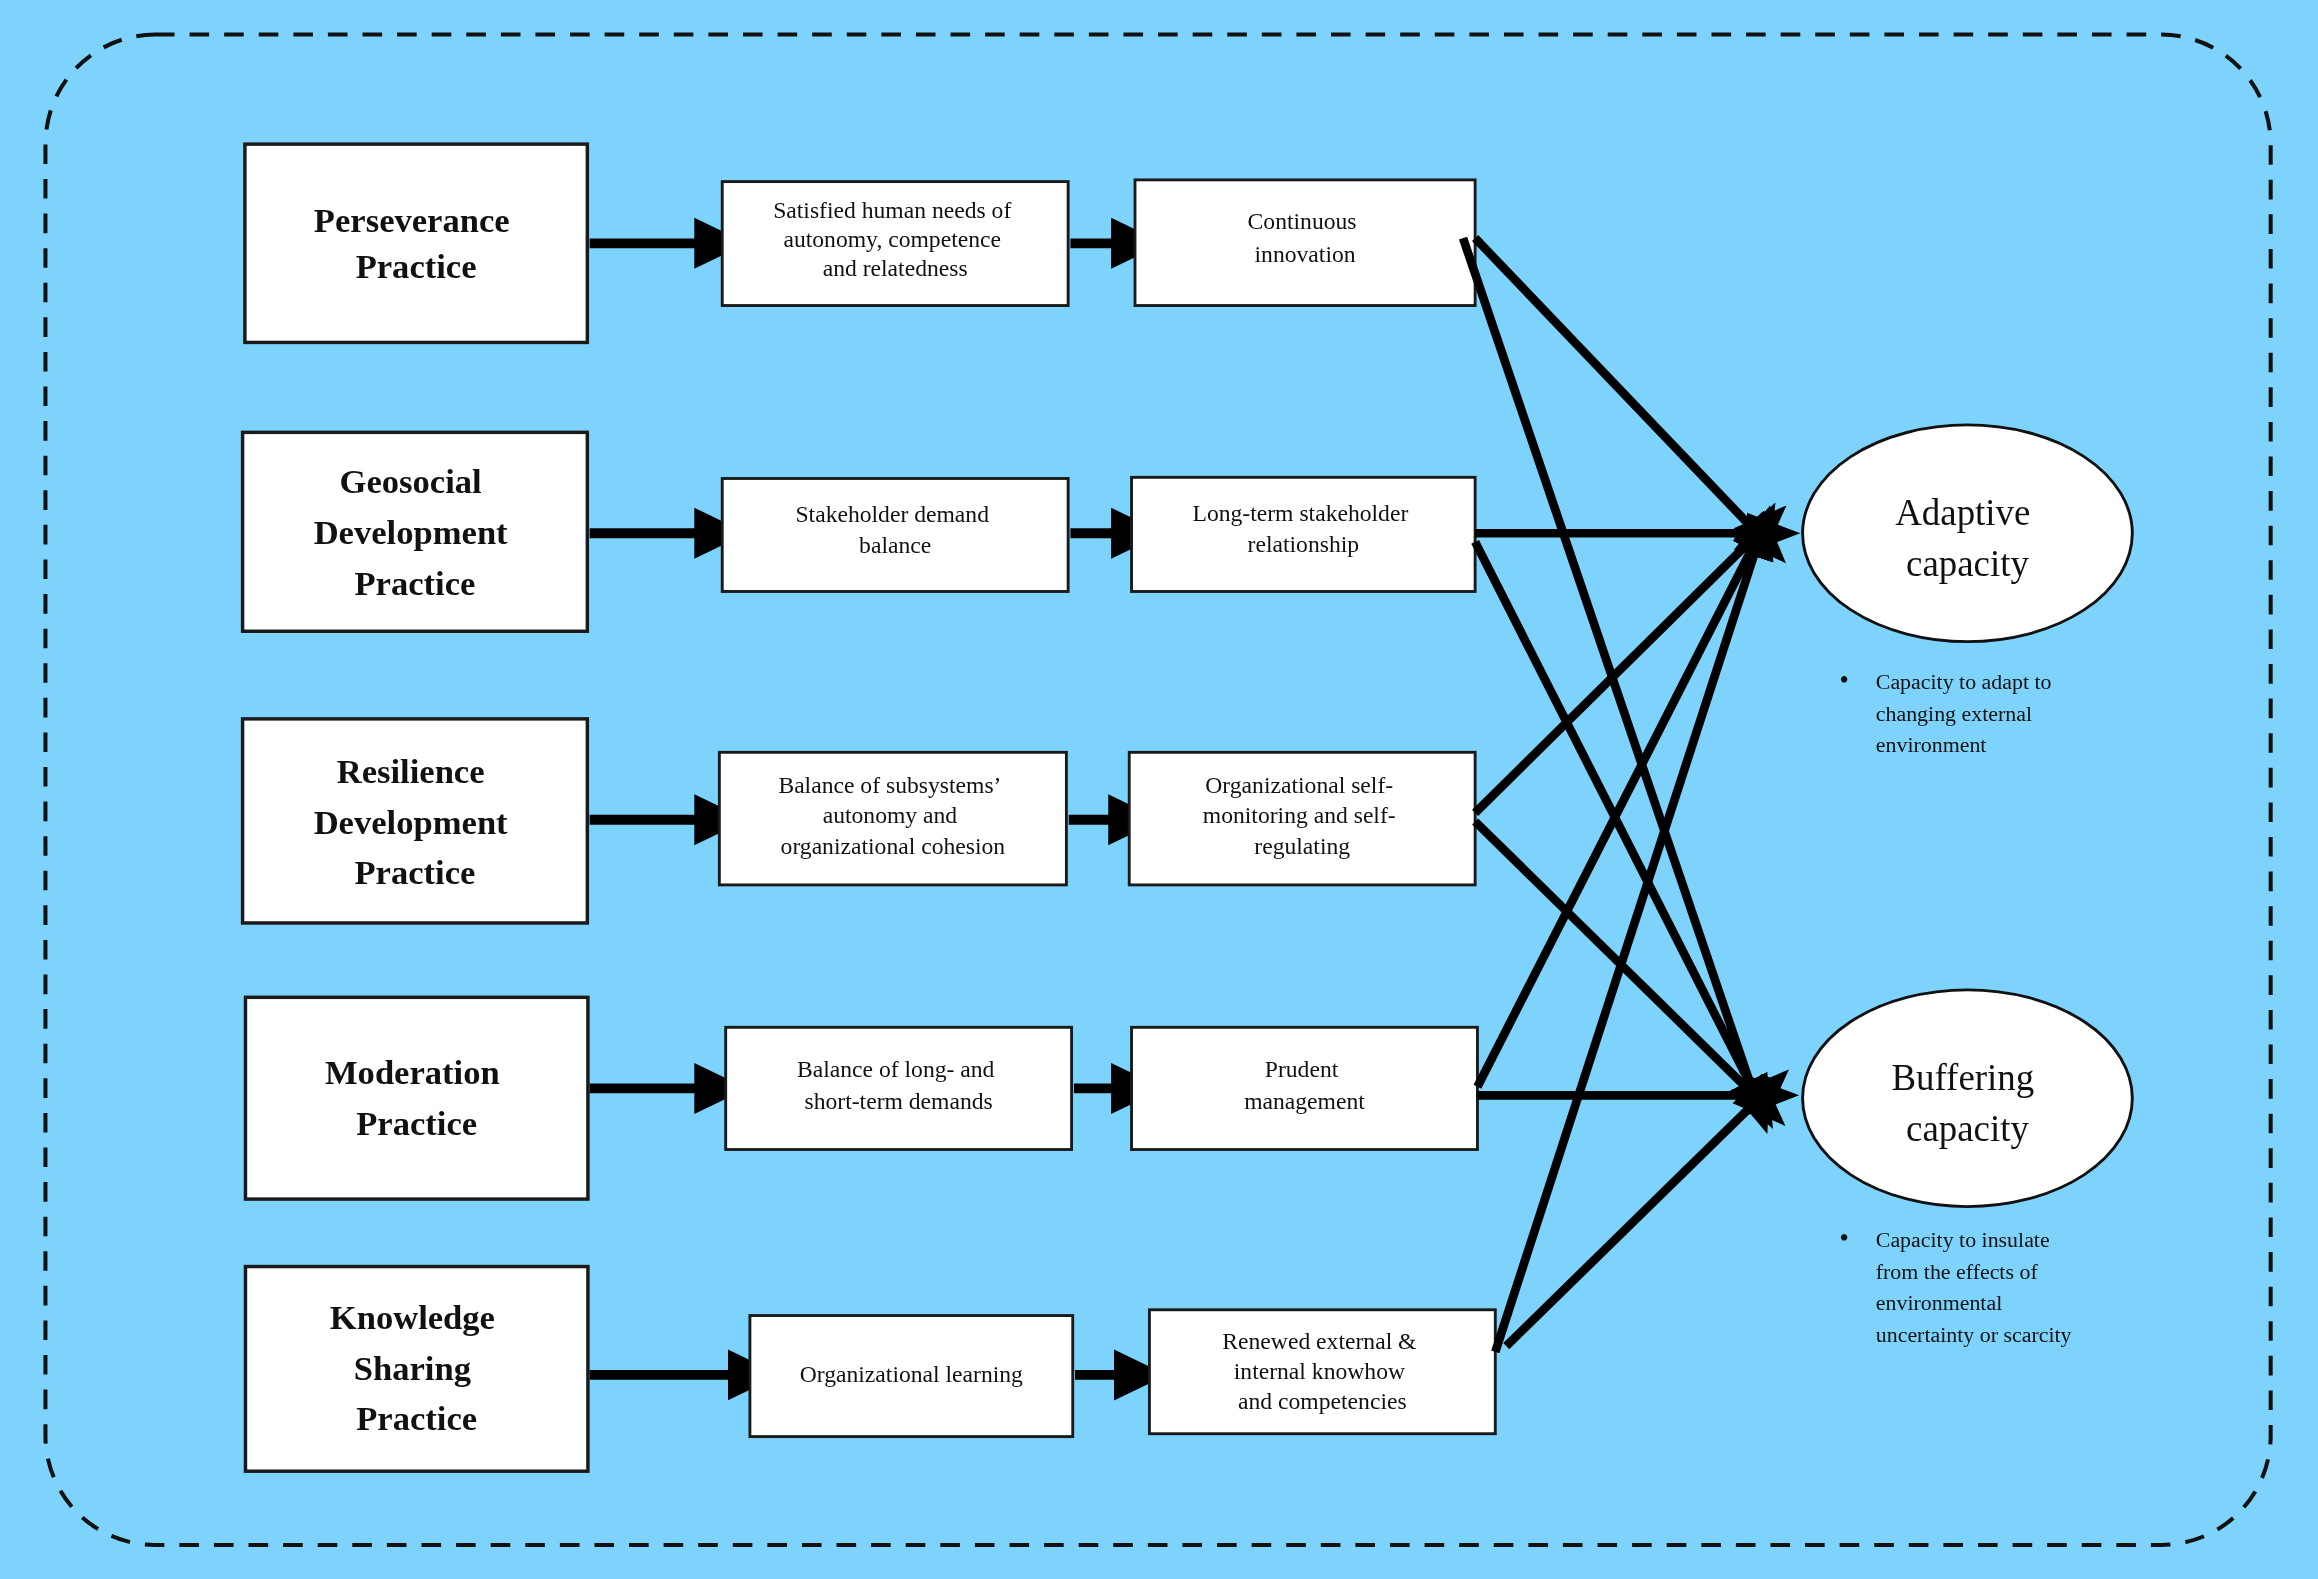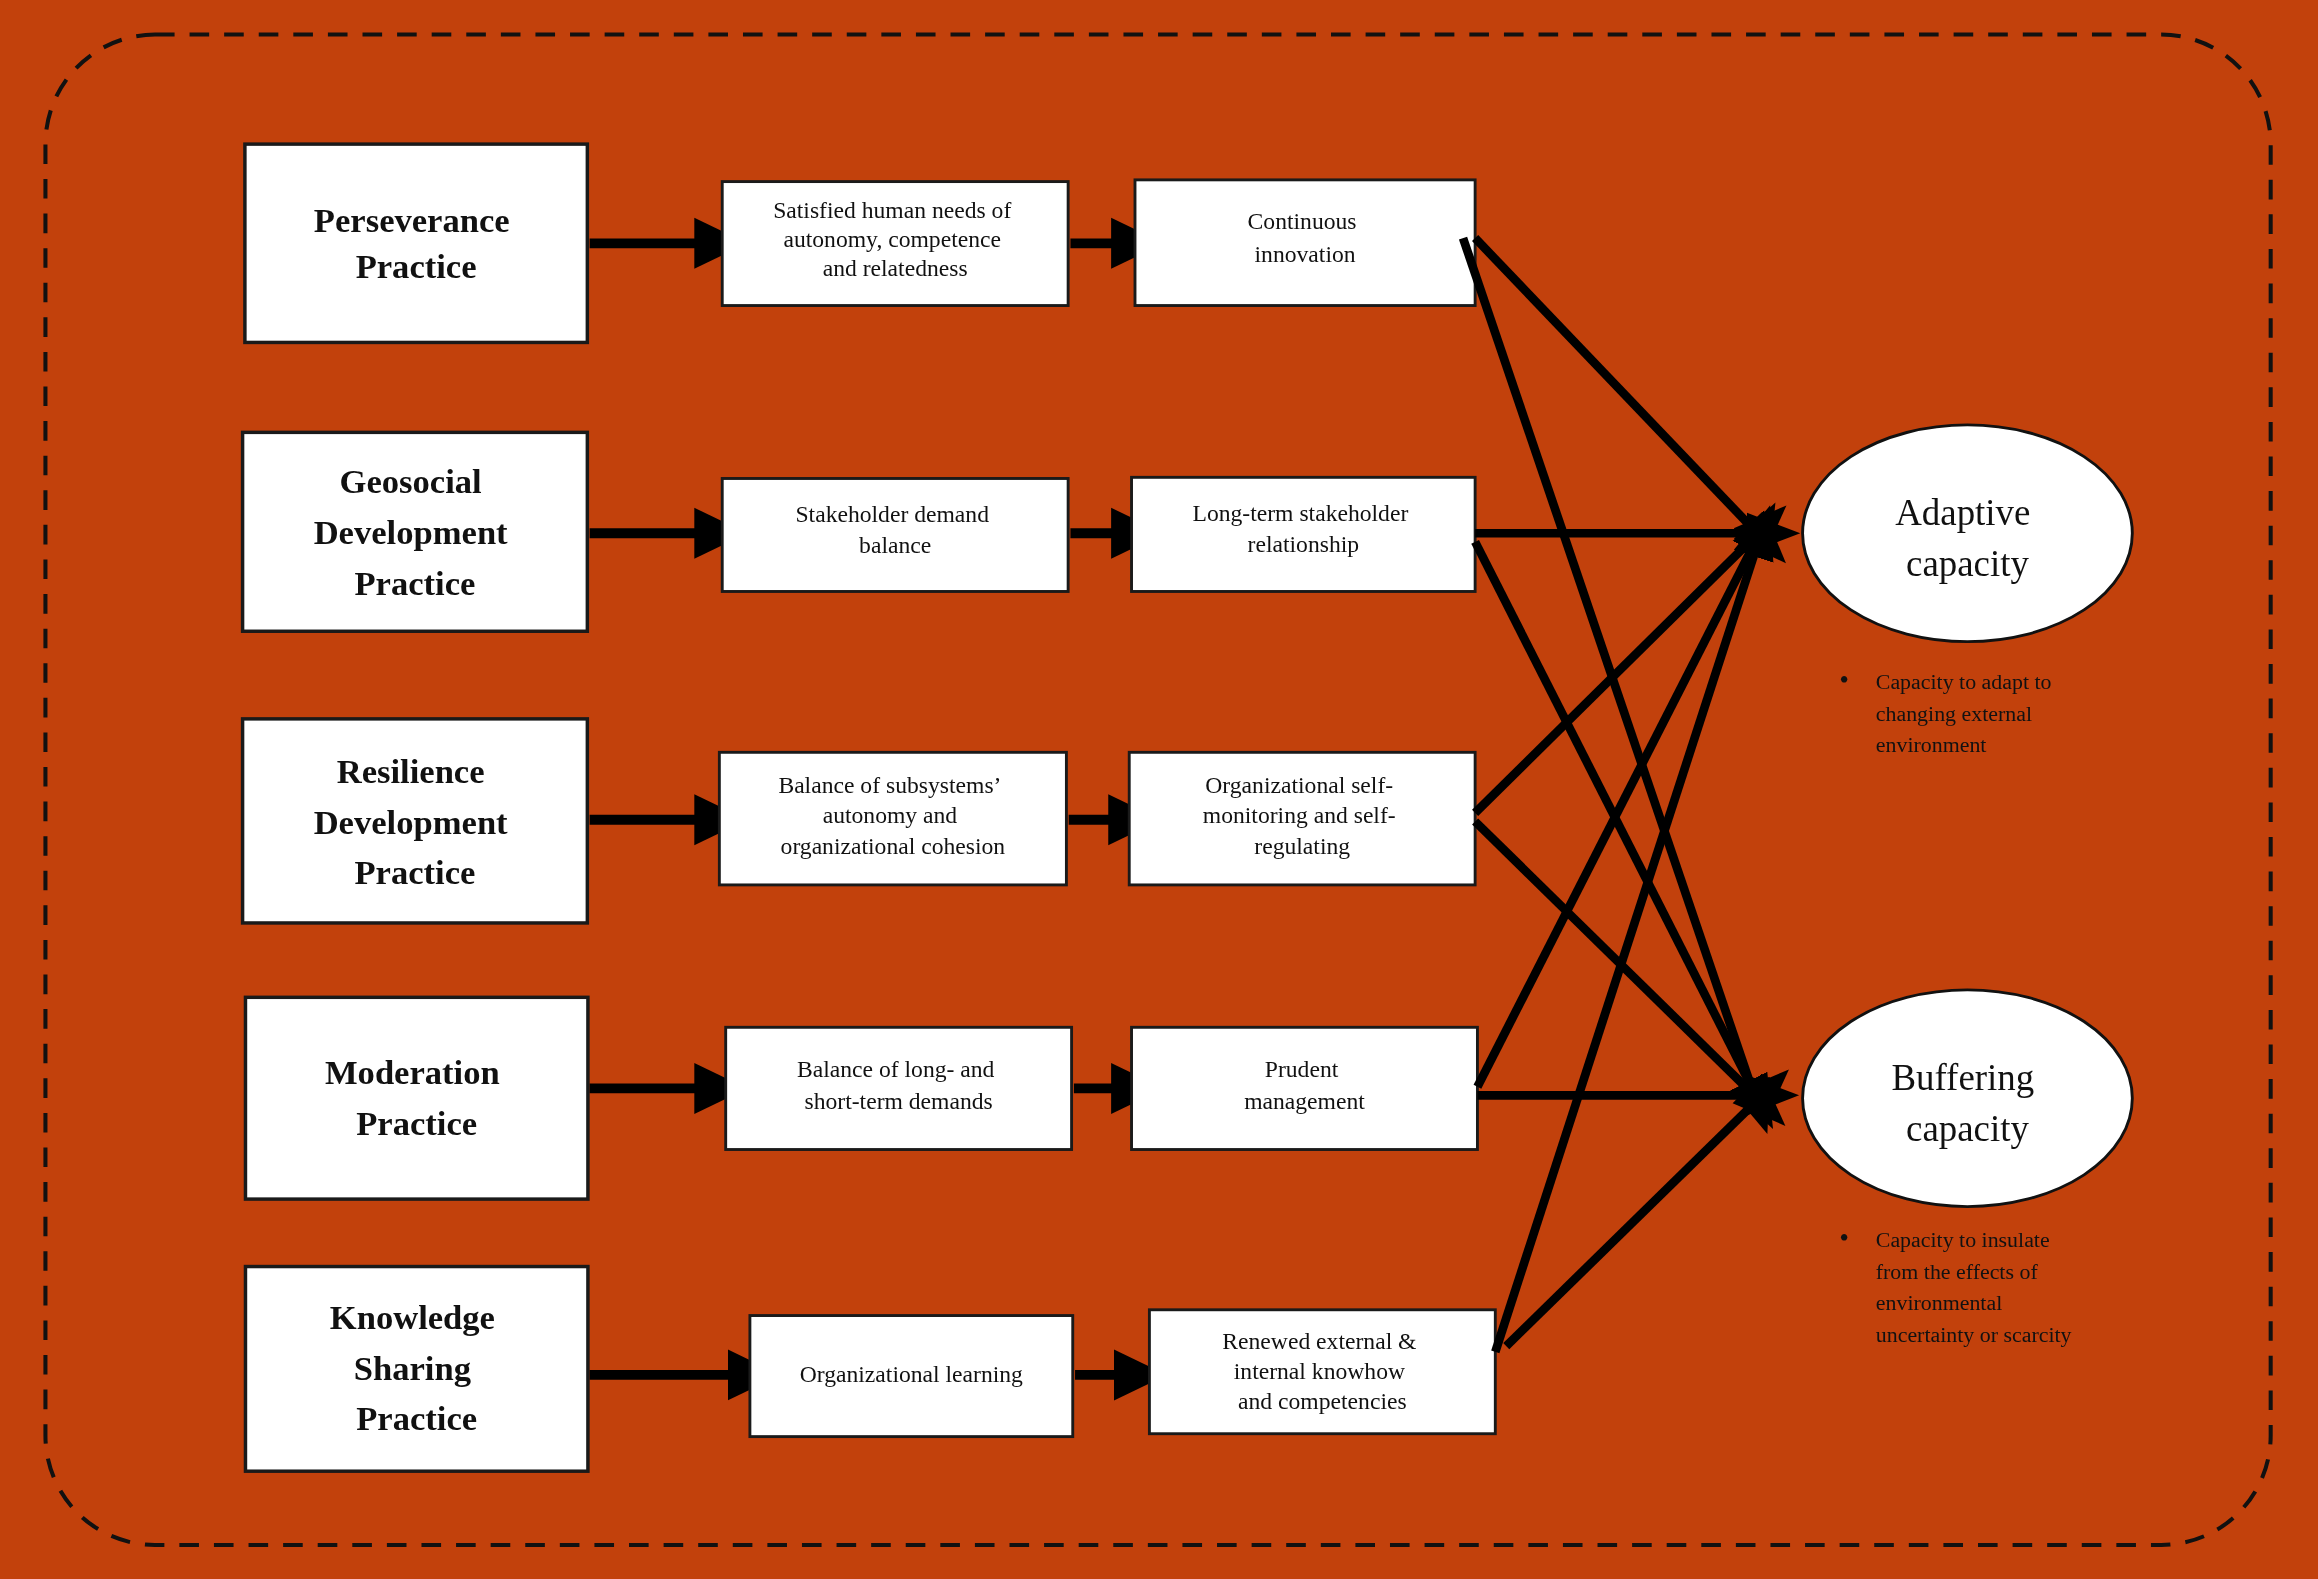--- a/index.html
+++ b/index.html
@@ -1,18 +1,18 @@
 <!DOCTYPE html>
 <html style="font-size:9.2px"><head>
 <meta charset="utf-8">
 <title>Organizational Practices Framework</title>
 <style>
   html,body{margin:0;padding:0;background:#ffffff;}
   body{width:2319px;height:1579px;font-family:"Liberation Serif","DejaVu Serif",serif;}
-  #figure{position:relative;width:2319px;height:1579px;overflow:hidden;background:#c2410c;}
+  #figure{position:relative;width:2319px;height:1579px;overflow:hidden;background:#7dd3fc;}
   #figure svg{display:block;width:2319px;height:1579px;}
   .bx-fill{fill:#ffffff;stroke:#1a1a1a;}
   .outer-frame{fill:none;stroke:#111111;stroke-width:7;stroke-dasharray:34 26;stroke-linecap:butt;}
   .practice-box{stroke-width:6;}
   .mid-box{stroke-width:5;}
   .ellipse-shape{fill:#ffffff;stroke:#111111;stroke-width:5;}
   .flow-arrow{stroke:#000000;stroke-width:17;fill:none;stroke-linecap:butt;}
   .flow-head{fill:#000000;}
   .link-line{stroke:#000000;stroke-width:15;fill:none;}
   .link-head{fill:#000000;}

